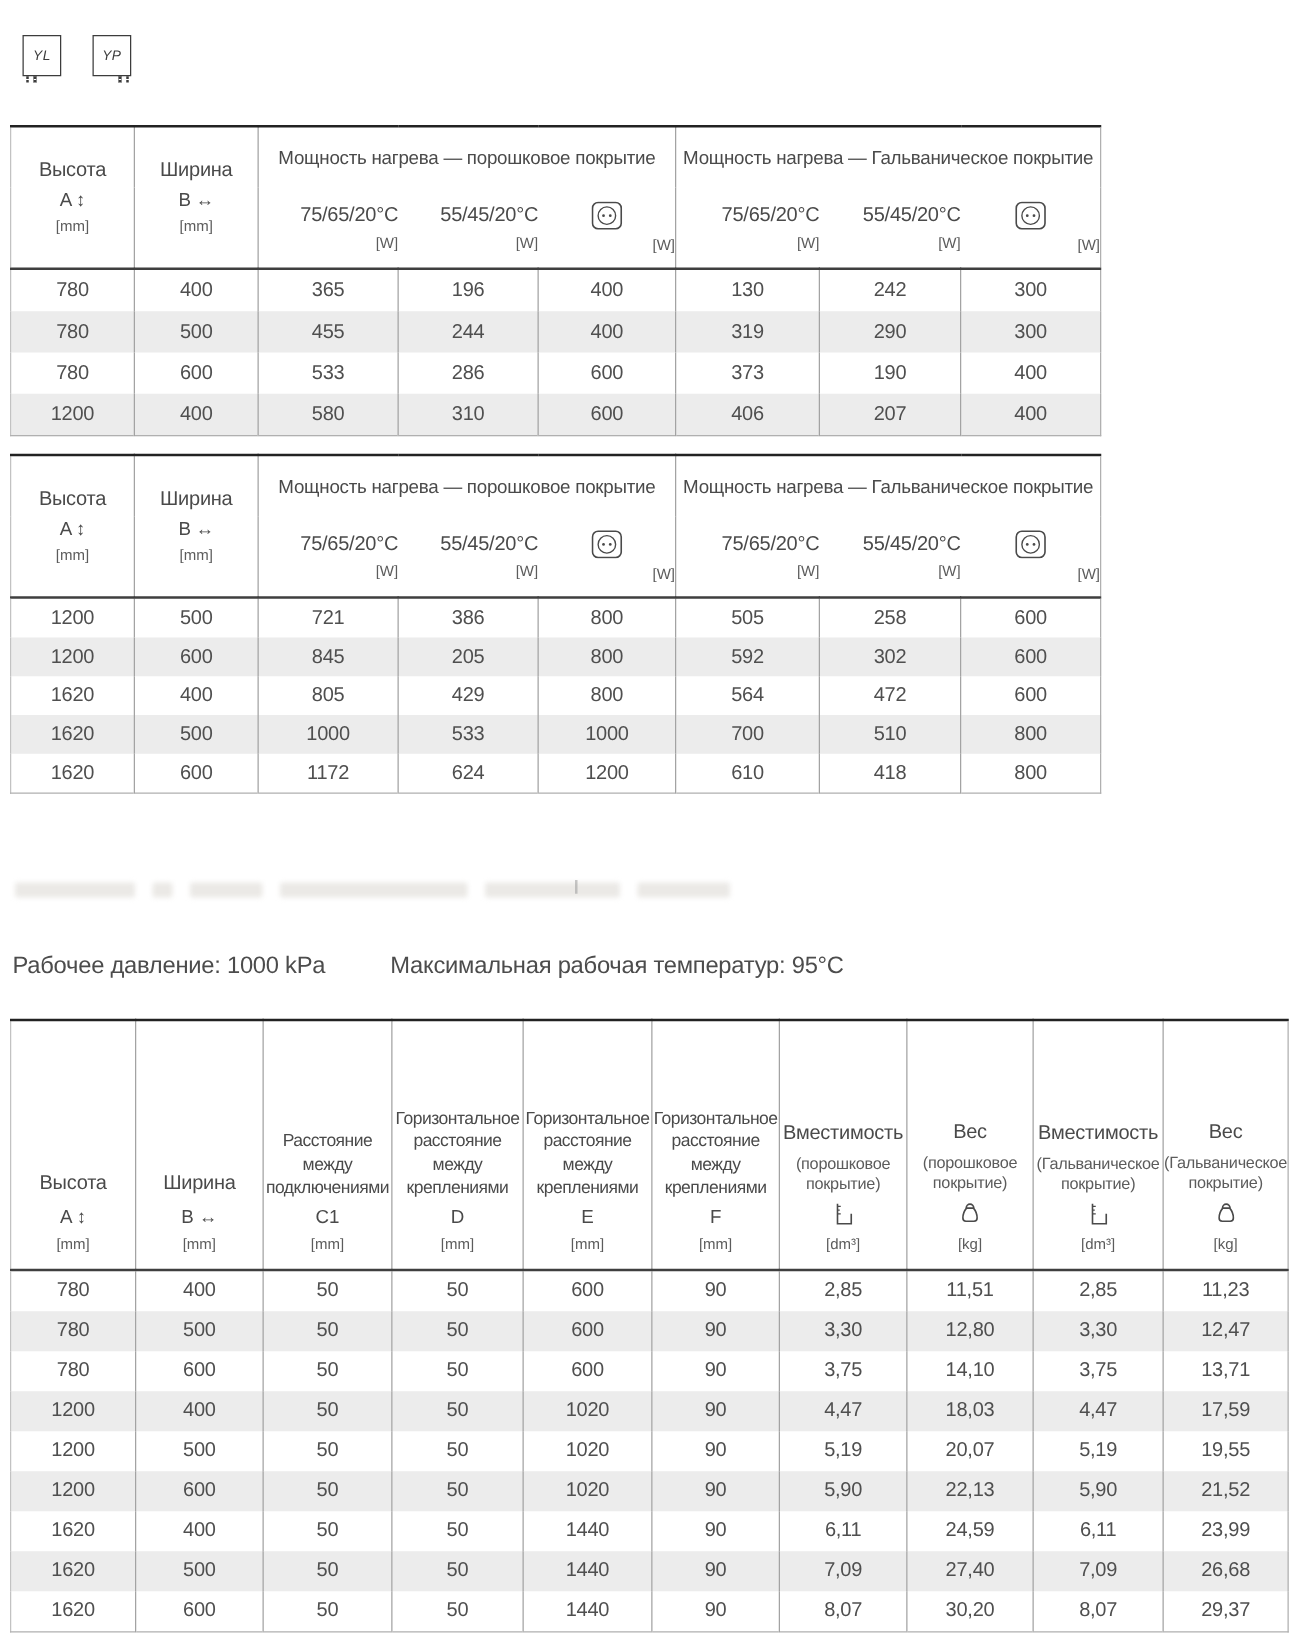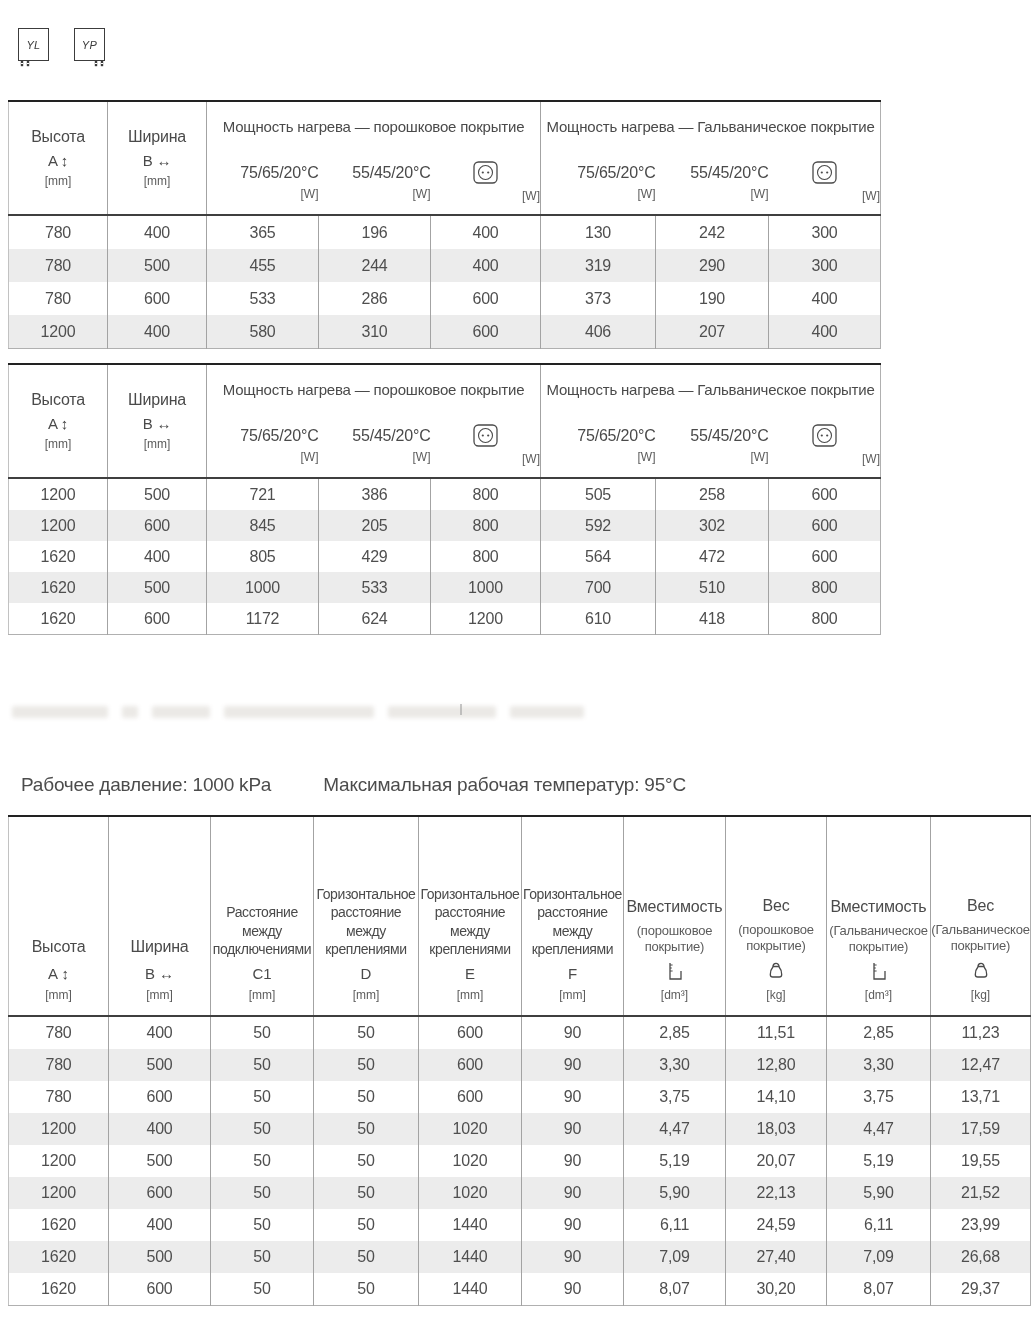--- a/index.html
+++ b/index.html
@@ -44,21 +44,21 @@
   .unit{font-size:12px;color:#5c5c5c;margin-top:5px;letter-spacing:0;}
   .temp{font-size:16px;color:#4a4a4a;letter-spacing:-.2px;}
   .b-left{border-left:1px solid #a3a3a3;}
   .b-right{border-right:1px solid #a3a3a3;}
   .icon-cell svg{display:block;margin:0 auto;}
   
   .ghost-line{position:absolute;left:12px;top:706px;display:flex;gap:14px;align-items:center;filter:blur(2px);}
   .ghost-blob{height:12px;background:#ebe9e6;border-radius:2px;}
   .ghost-tick{position:absolute;left:460px;top:704px;width:2px;height:11px;background:#9a9a9a;opacity:.55;}
   
-  .specs-line{position:absolute;left:21px;top:762px;font-size:19px;color:#4c4c4c;letter-spacing:-.2px;margin-top:12px;}
+  .specs-line{position:absolute;left:10px;top:762px;font-size:19px;color:#4c4c4c;letter-spacing:-.2px;}
   .specs-line span{display:inline-block;}
   .specs-line .gap{margin-left:52px;}
   
   #dim-table{position:absolute;left:8px;top:815px;width:1022px;}
   #dim-table thead th{
     height:185px;vertical-align:bottom;text-align:center;padding-bottom:13px;
   }
   #dim-table thead th + th{border-left:1px solid #a3a3a3;}
   #dim-table tbody td{height:32px;}
   .h-title{font-size:14px;color:#4a4a4a;white-space:pre-line;line-height:1.3;letter-spacing:-.4px;}

